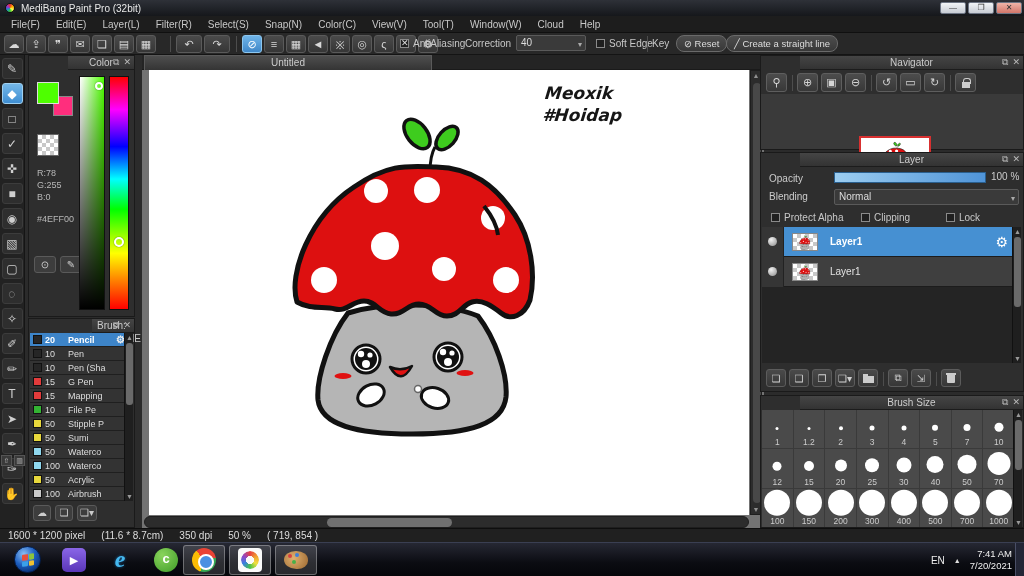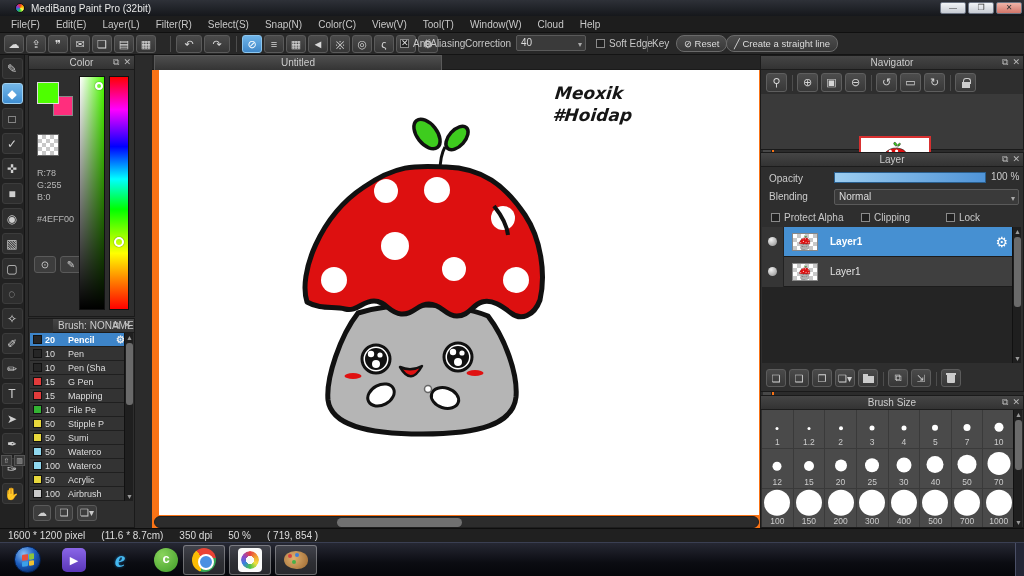--- a/index.html
+++ b/index.html
@@ -1,21 +1,21 @@
 <!DOCTYPE html>
 <html><head>
 <meta charset="utf-8">
 <style>
   * { margin:0; padding:0; box-sizing:border-box; }
   html,body { width:1024px; height:576px; overflow:hidden; }
   body { position:relative; background:#2b2b2b; font-family:"Liberation Sans",sans-serif; color:#cfcfcf; font-size:10px; -webkit-font-smoothing:antialiased; }
   .abs { position:absolute; }
 
   
-  #titlebar { left:0; top:0; width:1024px; height:16px; background:linear-gradient(#2e3138,#15171b); display:flex; align-items:center; padding-left:15px; }
+  #titlebar { left:0; top:0; width:1024px; height:16px; background:linear-gradient(#2e3138,#15171b); display:flex; align-items:center; padding-left:5px; }
   #app-icon { width:10px; height:10px; border-radius:50%; background:conic-gradient(#e33,#fa0,#ff5,#3c3,#28c,#93c,#e33); margin-right:6px; border:1px solid #111; }
   #title-text { color:#e8e8e8; font-size:10px; }
   .wbtns { position:absolute; right:2px; top:2px; display:flex; gap:2px; }
   .wbtn { width:26px; height:12px; background:linear-gradient(#f2f4f7,#c7ccd4); border:1px solid #6d7584; border-radius:2px; color:#333; font-size:8px; line-height:10px; text-align:center; }
   .wbtn.close { background:linear-gradient(#f0b4a8,#d2766a); }
 
   
   #menubar { left:0; top:16px; width:1024px; height:17px; background:#1d1d1d; display:flex; align-items:center; gap:2px; padding-left:4px; border-bottom:1px solid #101010; }
   .menu-item { padding:2px 7px; color:#c8c8c8; font-size:10px; }
 
@@ -34,21 +34,21 @@
 
   
   #toolcol { left:0; top:55px; width:25px; height:473px; background:#222; border-right:1px solid #151515; padding-top:3px; }
   .tool { width:21px; height:21px; margin:0 auto 4px auto; border:1px solid #3c3c3c; border-radius:3px; background:#2e2e2e; color:#cfcfcf; font-size:12px; display:flex; align-items:center; justify-content:center; }
   .tool.active { background:linear-gradient(#74b7e8,#3f8ed2); border-color:#9fd0f0; color:#fff; }
   #dockbtns { position:absolute; left:1px; top:455px; display:flex; gap:2px; }
   .dockbtn { width:11px; height:11px; background:#3a3a3a; border:1px solid #555; color:#bbb; font-size:7px; line-height:9px; text-align:center; }
 
   
   .panel { background:#2e2e2e; border:1px solid #1a1a1a; }
-  .phead { height:14px; background:linear-gradient(#454545,#333); border-bottom:1px solid #1c1c1c; position:relative; color:#ccc; font-size:10px; line-height:13px; text-align:center; }
+  .phead { height:14px; background:linear-gradient(#454545,#333); border-bottom:1px solid #1c1c1c; position:relative; color:#ccc; font-size:10px; line-height:13px; text-align:center;margin-left:39px; }
   .phead.left { text-align:left; padding-left:5px; }
   .phead .picons { position:absolute; right:3px; top:0; font-size:9px; color:#bbb; display:flex; gap:4px; }
 
   
   #colorpanel { left:28px; top:55px; width:107px; height:262px; }
   #fg-swatch { left:8px; top:26px; width:22px; height:22px; border:1px solid #ddd; z-index:2; }
   #bg-swatch { left:24px; top:40px; width:20px; height:20px; border:1px solid #888; z-index:1; }
   #tr-swatch { left:8px; top:78px; width:22px; height:22px; border:1px solid #666; }
   .checker { background-color:#fff; background-image:linear-gradient(45deg,#c8c8c8 25%,transparent 25%,transparent 75%,#c8c8c8 75%),linear-gradient(45deg,#c8c8c8 25%,transparent 25%,transparent 75%,#c8c8c8 75%); background-size:8px 8px; background-position:0 0,4px 4px; }
   .rgbline { left:8px; color:#b8b8b8; font-size:9px; }
@@ -68,21 +68,21 @@
   .bswatch { width:9px; height:9px; border:1px solid #111; flex:0 0 auto; }
   .bsize { width:20px; flex:0 0 auto; }
   .bgear { position:absolute; right:1px; top:1px; font-size:10px; color:#eee; }
   .vscroll { position:absolute; right:1px; top:14px; width:9px; background:#1f1f1f; border-left:1px solid #111; }
   .vscroll .arr { position:absolute; left:0; width:9px; height:9px; color:#999; font-size:7px; text-align:center; line-height:9px; }
   .vscroll .thumb { position:absolute; left:1px; width:7px; background:#6a6a6a; border-radius:3px; }
   #brushfoot { position:absolute; left:4px; top:186px; display:flex; gap:4px; }
   .footbtn { height:16px; min-width:18px; background:#3d3d3d; border:1px solid #5a5a5a; border-radius:3px; color:#ccc; font-size:10px; text-align:center; line-height:14px; padding:0 2px; }
 
   
-  #canvasarea { left:152px; top:55px; width:622px; height:473px; background:#f97316; }
+  #canvasarea { left:142px; top:55px; width:622px; height:473px; background:#737373; }
   #tabbar { position:absolute; left:0; top:0; width:622px; height:15px; background:#242424; border-bottom:1px solid #1a1a1a; }
   #tab { position:absolute; left:2px; top:0; width:288px; height:15px; background:linear-gradient(#4e4e4e,#343434); border:1px solid #5a5a5a; border-bottom:none; color:#ccc; text-align:center; line-height:14px; font-size:10px; }
   #whitecanvas { position:absolute; left:7px; top:15px; width:600px; height:445px; background:#fff; }
   #signature { position:absolute; left:395px; top:12px; color:#161616; font-size:17px; font-style:italic; font-weight:bold; font-family:"DejaVu Sans",sans-serif; transform:skewX(-6deg); line-height:22px; }
   #mushsvg { position:absolute; left:135px; top:18px; }
   #cv-vscroll { position:absolute; left:608px; top:15px; width:12px; height:445px; background:#2c2c2c; border:1px solid #1e1e1e; }
   #cv-vscroll .arr { position:absolute; left:0; width:10px; text-align:center; color:#909090; font-size:7px; }
   #cv-vthumb { position:absolute; left:2px; top:12px; width:8px; height:420px; background:#484848; border-radius:4px; }
   #cv-hscroll { position:absolute; left:2px; top:461px; width:605px; height:12px; background:#2c2c2c; border:1px solid #1e1e1e; border-radius:6px; }
   #cv-hthumb { position:absolute; left:182px; top:1px; width:125px; height:9px; background:#707070; border-radius:5px; }
@@ -692,14 +692,22 @@
         <div class="tk">
           <div class="ic-mb"></div>
         </div>
       </div>
       <div class="taskbox">
         <div class="tk">
           <div class="ic-paint"></div>
         </div>
       </div>
     </div>
+  <div id="tray">
+    <span>EN</span>
+    <span id="tray-arrow">▲</span>
+    <div id="clock">
+      <div>7:41 AM</div>
+      <div>7/20/2021</div>
+    </div>
+  </div>
   <div id="showdesk"></div>
 </div>
 
 </body></html>

